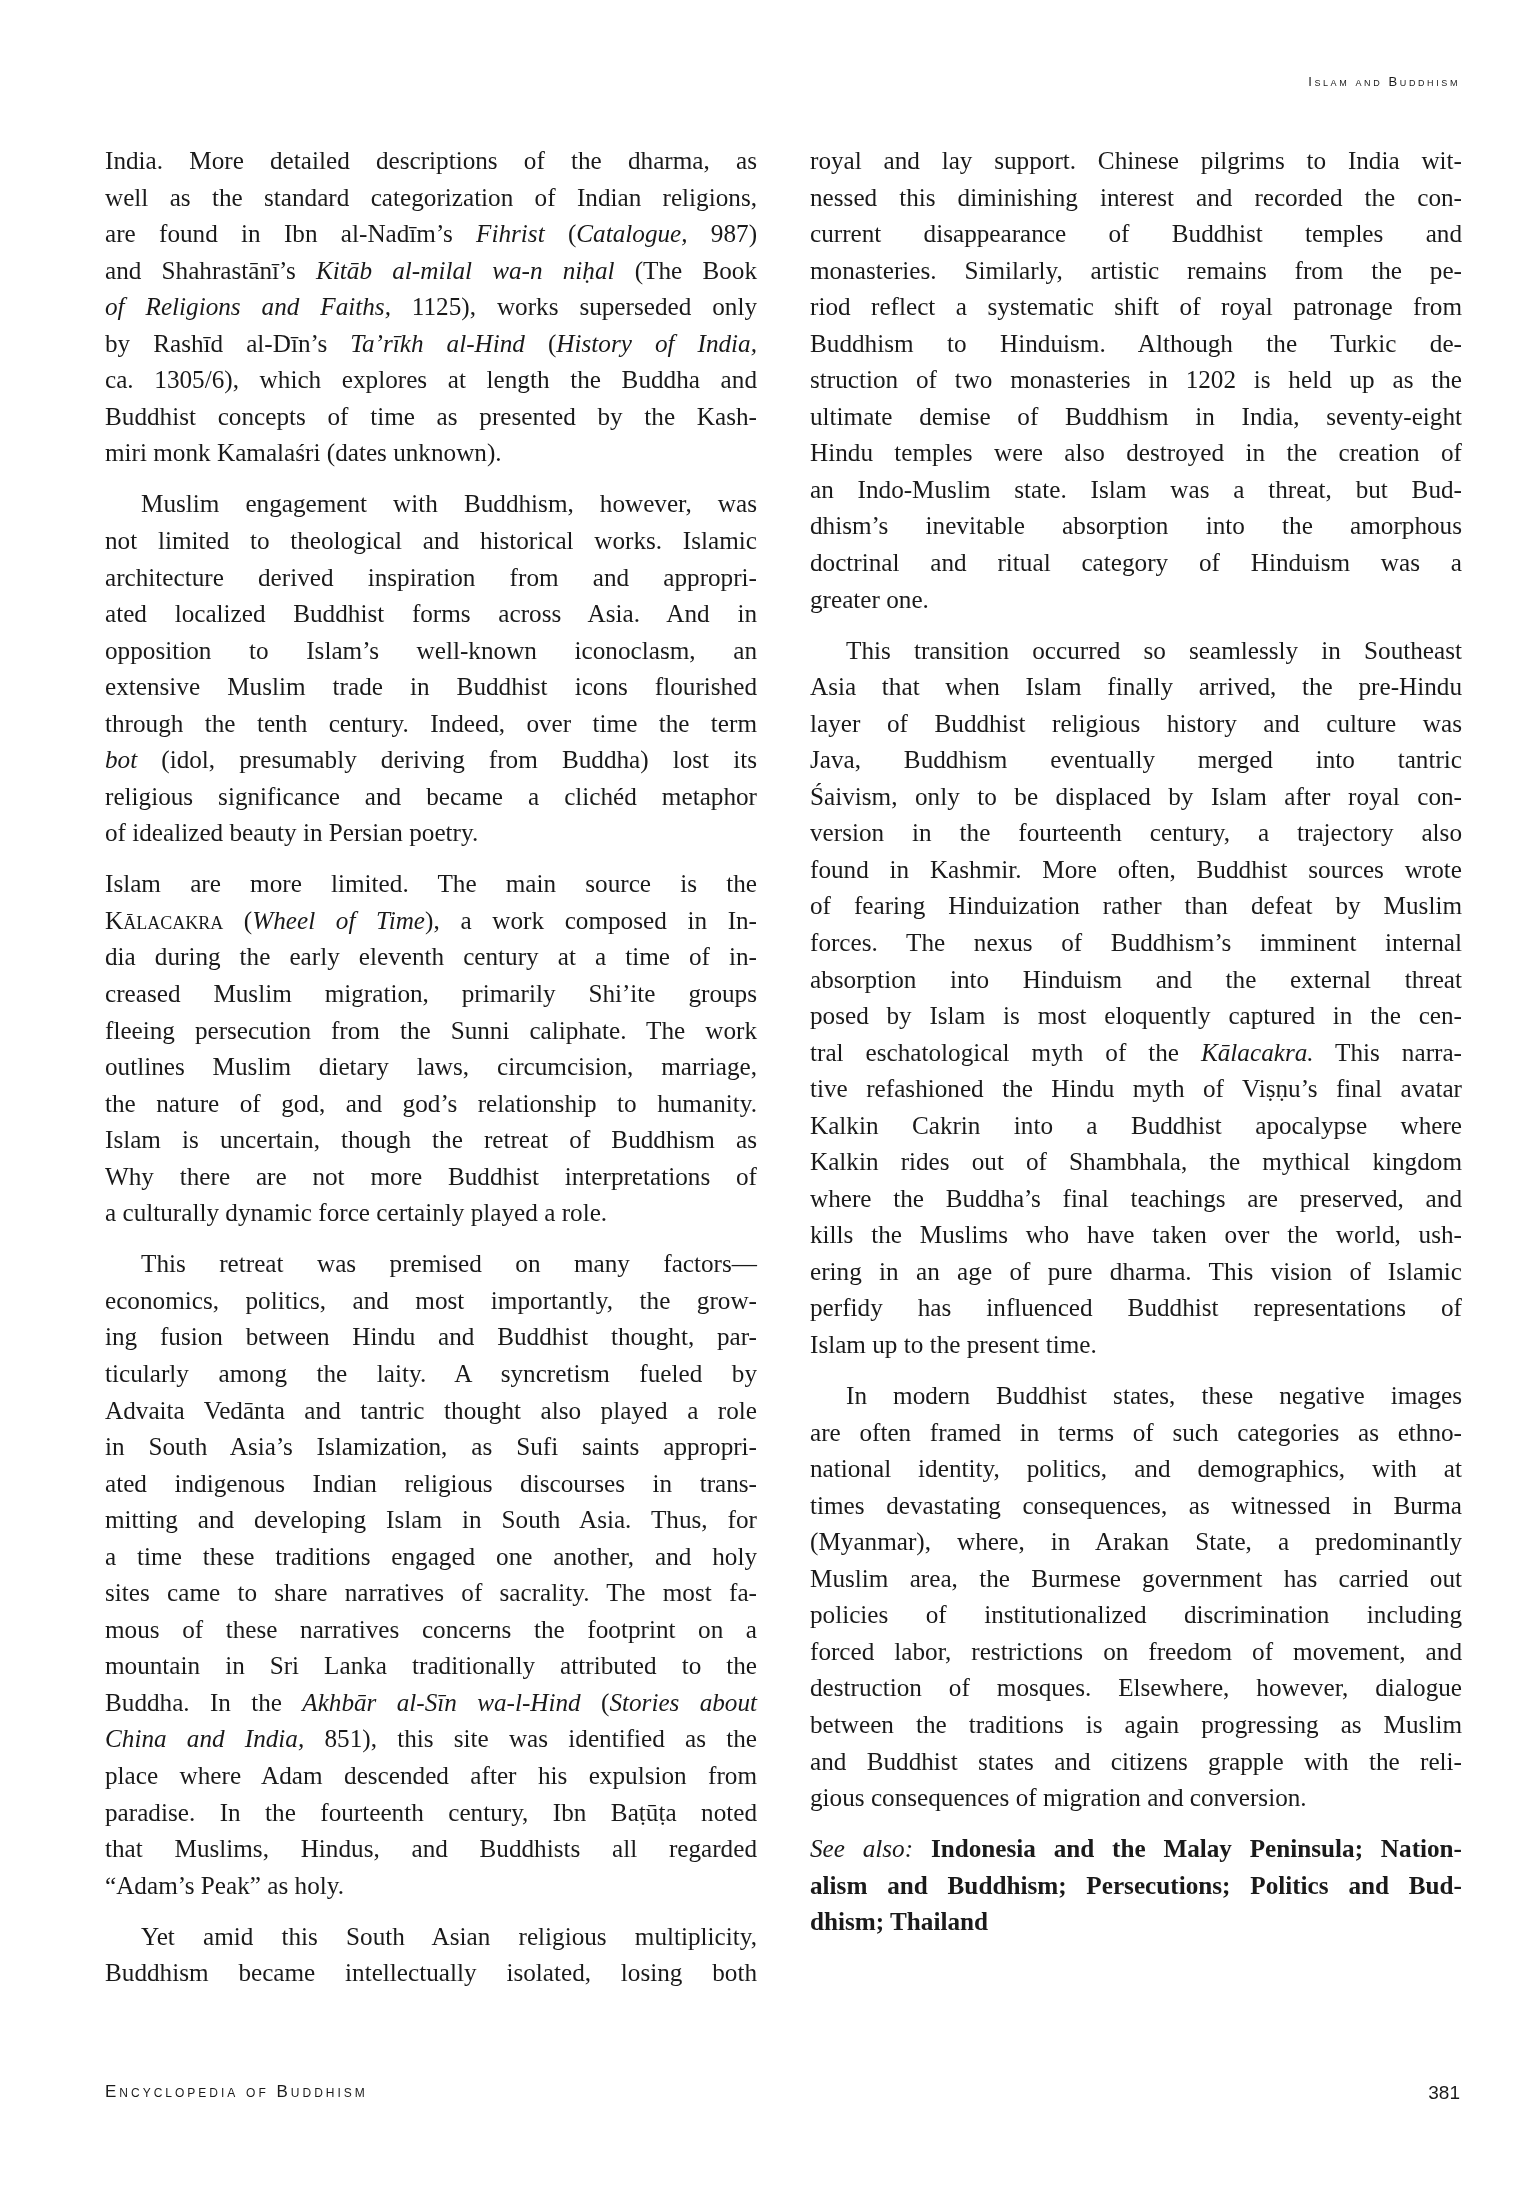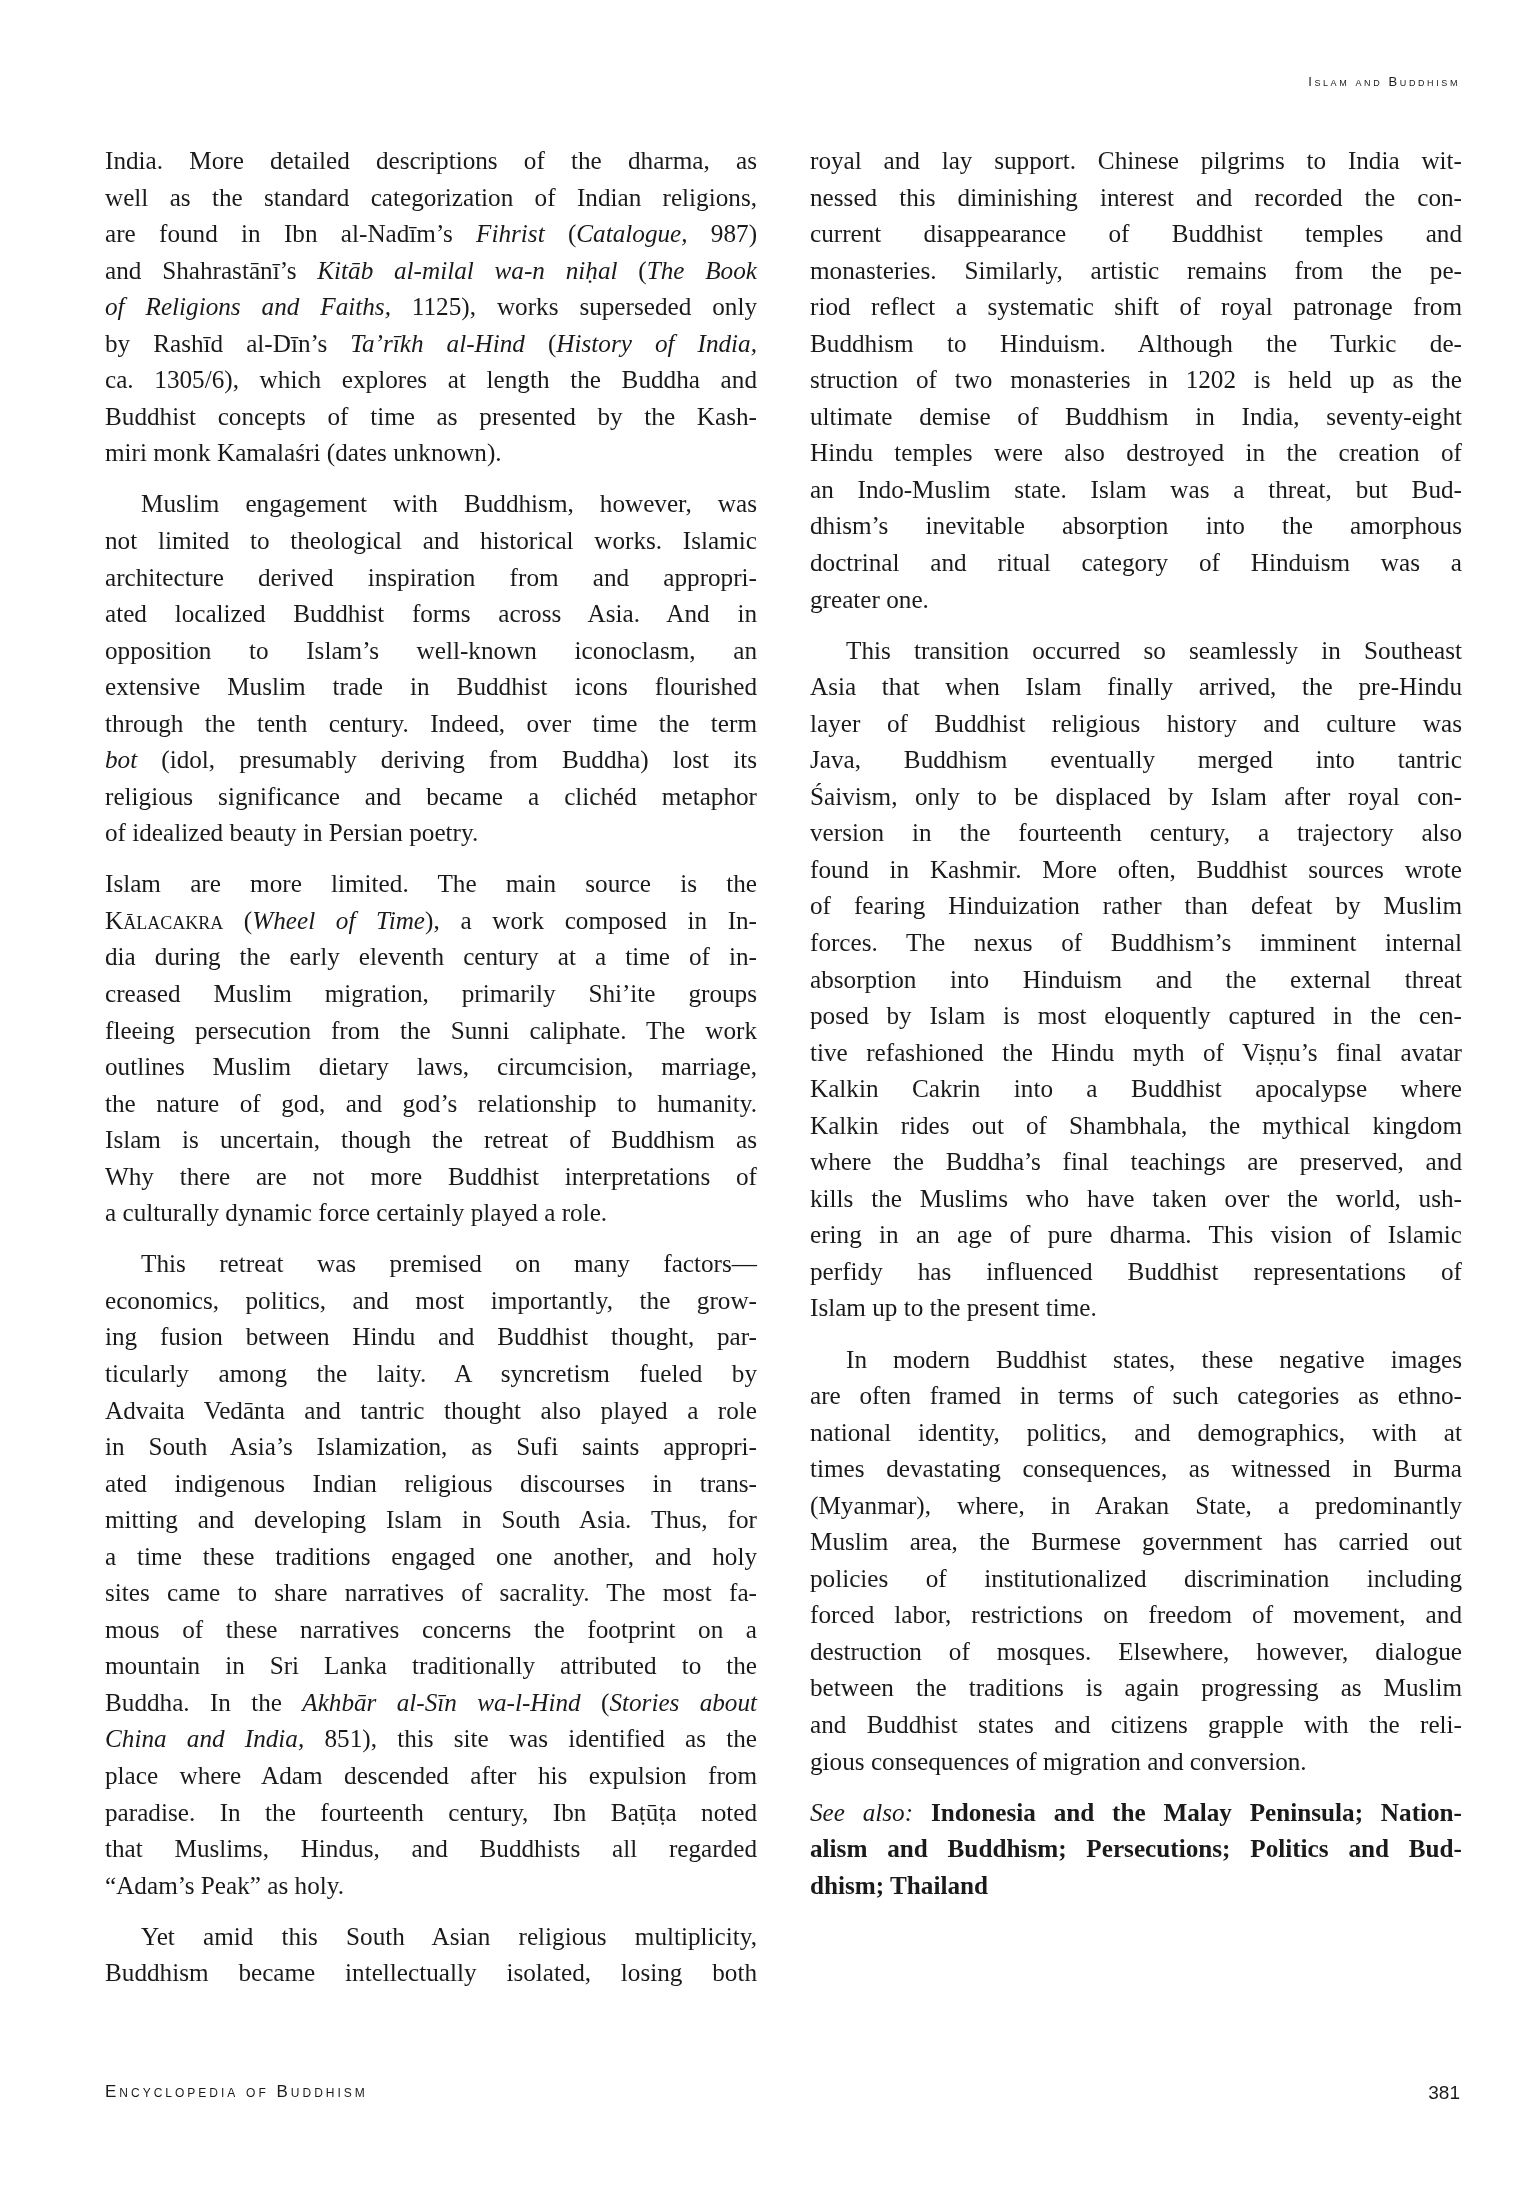--- a/index.html
+++ b/index.html
@@ -26,21 +26,21 @@
 </head>
 <body>
 
 <div class="running-head">Islam and Buddhism</div>
 
 <div class="col left" id="col-left">
     <div class="para">
       <div class="line"><span class="inner"><span>India. More detailed descriptions of the dharma, as</span></span></div>
       <div class="line"><span class="inner"><span>well as the standard categorization of Indian religions,</span></span></div>
       <div class="line"><span class="inner"><span>are found in Ibn al-Nadīm’s </span><span style="font-style: italic;">Fihrist</span><span> (</span><span style="font-style: italic;">Catalogue,</span><span> 987)</span></span></div>
-      <div class="line"><span class="inner"><span>and Shahrastānī’s </span><span style="font-style: italic;">Kitāb al-milal wa-n niḥal</span><span> (</span><span style="font-style: italic;">The Book</span></span></div>
+      <div class="line"><span class="inner"><span>and Shahrastānī’s </span><span style="font-style: italic;">Kitāb al-milal wa-n niḥal</span><span> (</span><span style="">The Book</span></span></div>
       <div class="line"><span class="inner"><span style="font-style: italic;">of Religions and Faiths,</span><span> 1125), works superseded only</span></span></div>
       <div class="line"><span class="inner"><span>by Rashīd al-Dīn’s </span><span style="font-style: italic;">Ta’rīkh al-Hind</span><span> (</span><span style="font-style: italic;">History of India,</span></span></div>
       <div class="line"><span class="inner"><span>ca. 1305/6), which explores at length the Buddha and</span></span></div>
       <div class="line"><span class="inner"><span>Buddhist concepts of time as presented by the Kash-</span></span></div>
       <div class="line last"><span class="inner"><span>miri monk Kamalaśri (dates unknown).</span></span></div>
     </div>
     <div class="para">
       <div class="line indent"><span class="inner"><span>Muslim engagement with Buddhism, however, was</span></span></div>
       <div class="line"><span class="inner"><span>not limited to theological and historical works. Islamic</span></span></div>
       <div class="line"><span class="inner"><span>architecture derived inspiration from and appropri-</span></span></div>
@@ -110,20 +110,21 @@
       <div class="line"><span class="inner"><span>Asia that when Islam finally arrived, the pre-Hindu</span></span></div>
       <div class="line"><span class="inner"><span>layer of Buddhist religious history and culture was</span></span></div>
       <div class="line"><span class="inner"><span>Java, Buddhism eventually merged into tantric</span></span></div>
       <div class="line"><span class="inner"><span>Śaivism, only to be displaced by Islam after royal con-</span></span></div>
       <div class="line"><span class="inner"><span>version in the fourteenth century, a trajectory also</span></span></div>
       <div class="line"><span class="inner"><span>found in Kashmir. More often, Buddhist sources wrote</span></span></div>
       <div class="line"><span class="inner"><span>of fearing Hinduization rather than defeat by Muslim</span></span></div>
       <div class="line"><span class="inner"><span>forces. The nexus of Buddhism’s imminent internal</span></span></div>
       <div class="line"><span class="inner"><span>absorption into Hinduism and the external threat</span></span></div>
       <div class="line"><span class="inner"><span>posed by Islam is most eloquently captured in the cen-</span></span></div>
+      <div class="line"><span class="inner"><span>tral eschatological myth of the </span><span style="font-style: italic;">Kālacakra.</span><span> This narra-</span></span></div>
       <div class="line"><span class="inner"><span>tive refashioned the Hindu myth of Viṣṇu’s final avatar</span></span></div>
       <div class="line"><span class="inner"><span>Kalkin Cakrin into a Buddhist apocalypse where</span></span></div>
       <div class="line"><span class="inner"><span>Kalkin rides out of Shambhala, the mythical kingdom</span></span></div>
       <div class="line"><span class="inner"><span>where the Buddha’s final teachings are preserved, and</span></span></div>
       <div class="line"><span class="inner"><span>kills the Muslims who have taken over the world, ush-</span></span></div>
       <div class="line"><span class="inner"><span>ering in an age of pure dharma. This vision of Islamic</span></span></div>
       <div class="line"><span class="inner"><span>perfidy has influenced Buddhist representations of</span></span></div>
       <div class="line last"><span class="inner"><span>Islam up to the present time.</span></span></div>
     </div>
     <div class="para">

